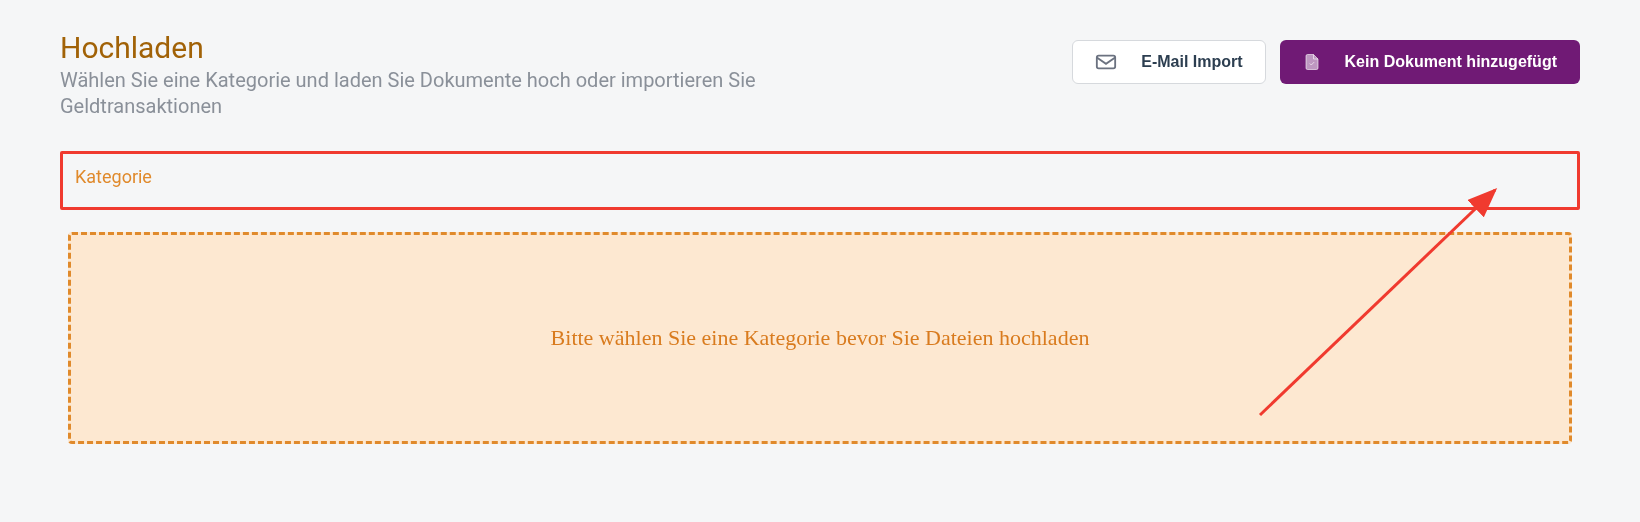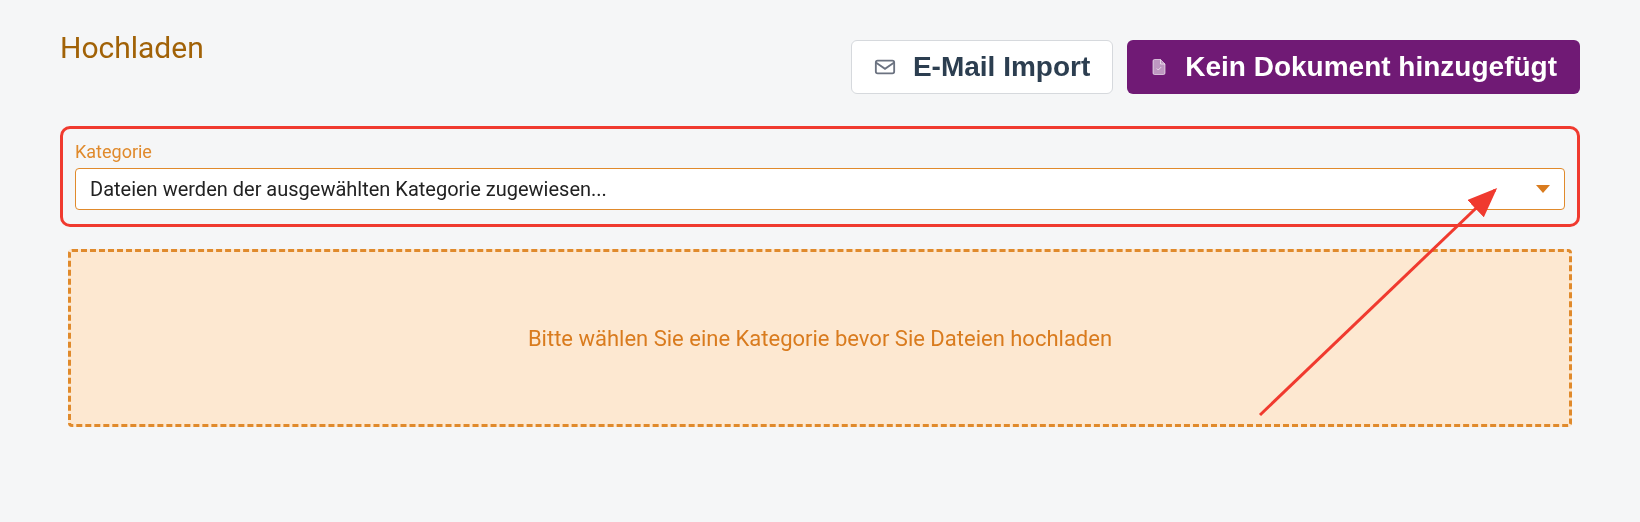--- a/index.html
+++ b/index.html
@@ -40,24 +40,24 @@
     }
     .header-buttons {
       display: flex;
       gap: 14px;
       align-items: center;
       padding-top: 10px;
     }
     .btn {
       display: flex;
       align-items: center;
-      gap: 17px;
+      gap: 24px;
       padding: 10px 22px;
       border-radius: 6px;
-      font-size: 28px;
+      font-size: 16px;
       font-weight: 600;
       cursor: pointer;
       border: 1px solid transparent;
       white-space: nowrap;
     }
     .btn-outline {
       background: #ffffff;
       border: 1px solid #d6d9dd;
       color: #2c3e50;
     }
@@ -73,21 +73,21 @@
       fill: none;
       stroke-width: 2;
     }
     .doc-svg {
       width: 18px;
       height: 22px;
       fill: rgba(255,255,255,0.6);
     }
     .category-wrapper {
       border: 3px solid #f03a2f;
-      border-radius: 10px;
+      border-radius: 2px;
       padding: 12px 12px 14px 12px;
       margin-bottom: 22px;
       margin-top: 32px;
     }
     .category-label {
       font-size: 18px;
       color: #e08a2c;
       margin-bottom: 6px;
     }
     .select-box {
@@ -108,66 +108,64 @@
       width: 0;
       height: 0;
       border-left: 7px solid transparent;
       border-right: 7px solid transparent;
       border-top: 8px solid #d97b1e;
     }
     .dropzone {
       border: 3px dashed #e08a2c;
       background: #fde8d1;
       border-radius: 4px;
-      height: 178px;
+      height: 212px;
       display: flex;
       align-items: center;
       justify-content: center;
       margin: 15px 8px;
+      font-family: Liberation Serif, serif;
     }
     .dropzone-text {
       font-size: 22px;
       color: #d97b1e;
       font-weight: 400;
     }
     .annotation-arrow {
       position: absolute;
       pointer-events: none;
     }
   </style>
 </head>
 <body>
 
 <div class="header-row">
   <div class="header-text">
     <h1 class="title">Hochladen</h1>
+    <p class="subtitle">Wählen Sie eine Kategorie und laden Sie Dokumente hoch oder importieren Sie Geldtransaktionen</p>
   </div>
   <div class="header-buttons">
     <button class="btn btn-outline">
       <svg class="envelope-svg" viewBox="0 0 24 24">
         <rect x="2" y="5" width="20" height="14" rx="2"></rect>
         <path d="M2 7l10 7 10-7"></path>
       </svg>
       <span>E-Mail Import</span>
     </button>
     <button class="btn btn-disabled">
       <svg class="doc-svg" viewBox="0 0 24 24">
         <path d="M14 2H6a2 2 0 0 0-2 2v16a2 2 0 0 0 2 2h12a2 2 0 0 0 2-2V8l-6-6zM14 2v6h6M9 14l2 2 4-4" fill="rgba(255,255,255,0.55)" stroke="rgba(255,255,255,0.8)" stroke-width="1" stroke-linejoin="round"></path>
       </svg>
       <span>Kein Dokument hinzugefügt</span>
     </button>
   </div>
 </div>
 
 <div class="category-wrapper">
   <div class="category-label">Kategorie</div>
-  <div class="select-box">
-    <span class="select-placeholder">Dateien werden der ausgewählten Kategorie zugewiesen...</span>
-    <span class="caret-down"></span>
-  </div>
 </div>
 
 <div class="dropzone">
   <span class="dropzone-text">Bitte wählen Sie eine Kategorie bevor Sie Dateien hochladen</span>
 </div>
 
 <svg class="annotation-arrow" style="left:1250px; top:175px; width:260px; height:260px;" viewBox="0 0 260 260">
   <defs>
     <marker id="arrowhead" markerWidth="10" markerHeight="8" refX="9" refY="4" orient="auto">
       <polygon points="0 0, 10 4, 0 8" fill="#f03a2f"></polygon>

